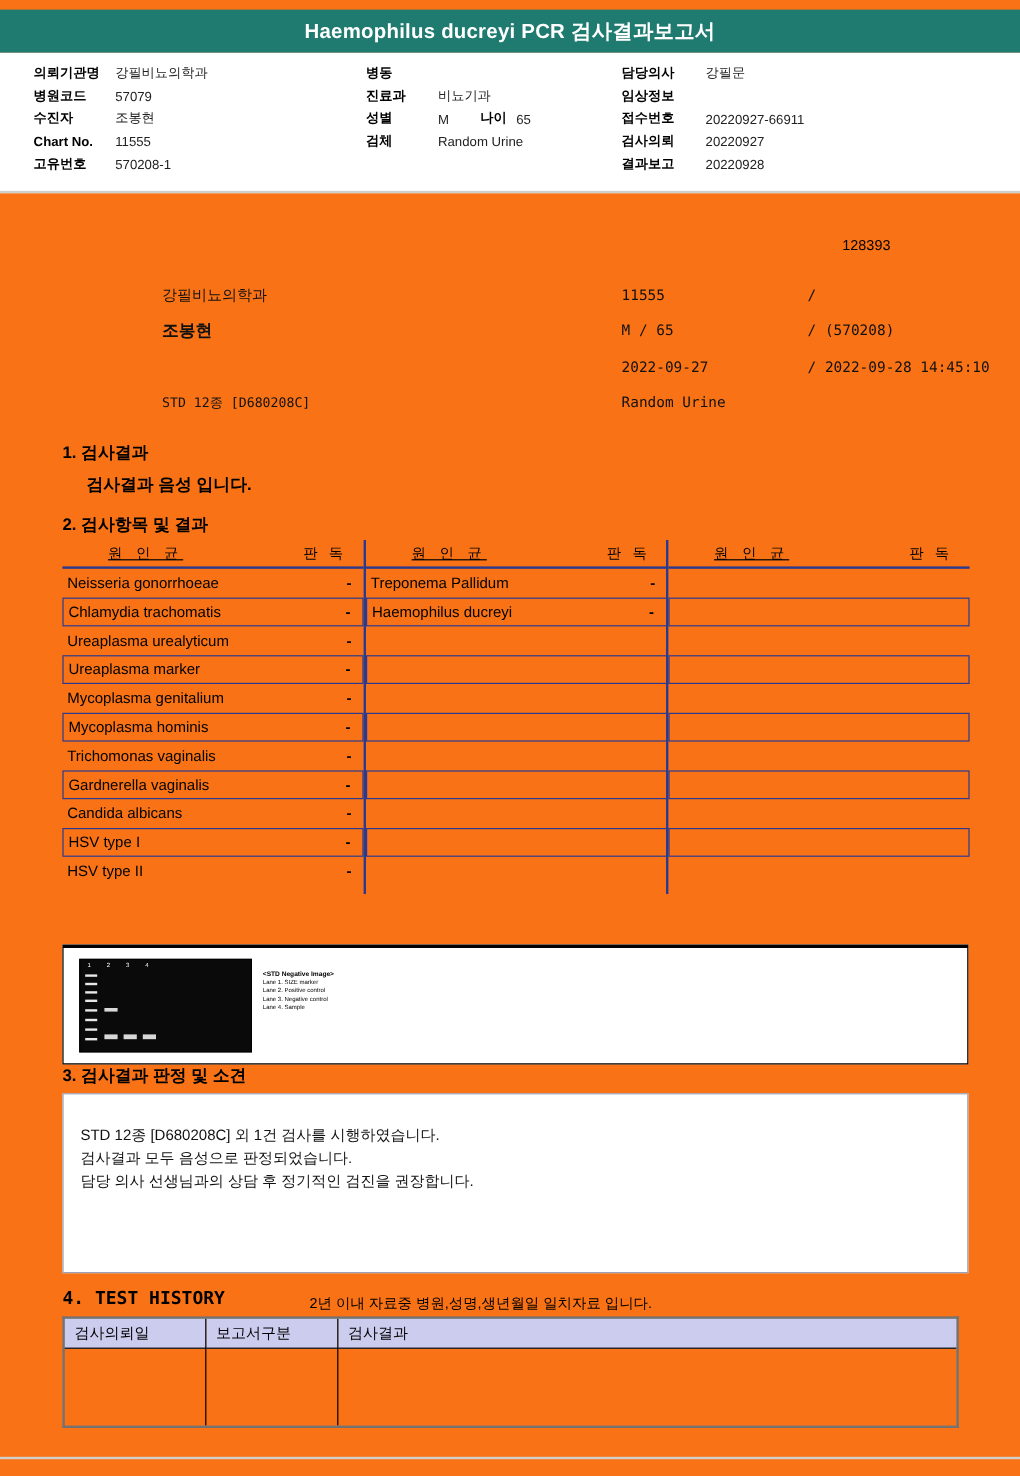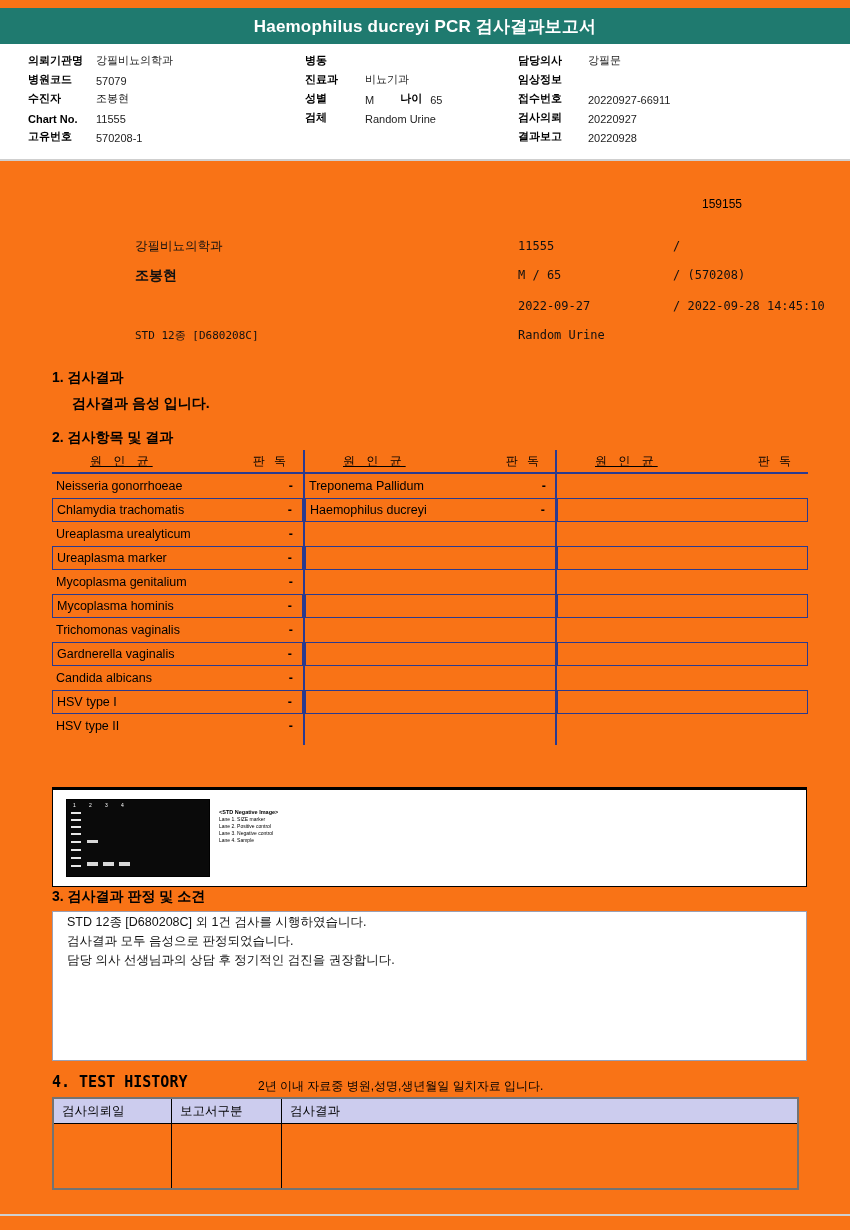--- a/index.html
+++ b/index.html
@@ -108,21 +108,21 @@
   .gel-blob{position:absolute;background:#d8d8d8;}
   .gel-cap{
     position:absolute;left:150px;top:8px;width:120px;color:#000;font-size:5px;
     line-height:7px;background:#fff;padding:1px 2px;
   }
   .gel-cap b{font-size:5.5px;}
   
   .opinion{
     position:absolute;left:52px;top:911px;width:755px;height:150px;
     border:1px solid #9aa0b5;box-sizing:border-box;background:#fff;
-    padding:1px 14px;font-size:12.5px;line-height:19px;color:#111;
+    padding:25px 14px;font-size:12.5px;line-height:19px;color:#111;
   }
   
   .hist{
     position:absolute;left:52px;top:1097px;width:747px;height:88px;
     border:2px solid #737373;box-sizing:border-box;
     border-collapse:collapse;
   }
   table.hist{border-collapse:collapse;}
   table.hist th{
     background:#ccccee;border:1px solid #000;font-weight:normal;
@@ -207,21 +207,21 @@
         <span class="info-label">검사의뢰</span>
         <span class="info-value">20220927</span>
       </div>
       <div class="info-row">
         <span class="info-label">결과보고</span>
         <span class="info-value">20220928</span>
       </div>
     </div>
   </div>
 
-  <div class="report-id">159155</div>
+  <div class="report-id">128393</div>
 
   <div class="sum s-dept">강필비뇨의학과</div>
   <div class="sum s-name">조봉현</div>
   <div class="sum s-code">STD 12종  [D680208C]</div>
 
   <div class="sum s-chart sum-mono">11555</div>
   <div class="sum s-slash1 sum-mono">/</div>
   <div class="sum s-sex sum-mono">M  /  65</div>
   <div class="sum s-paren sum-mono">/  (570208)</div>
   <div class="sum s-date1 sum-mono">2022-09-27</div>

